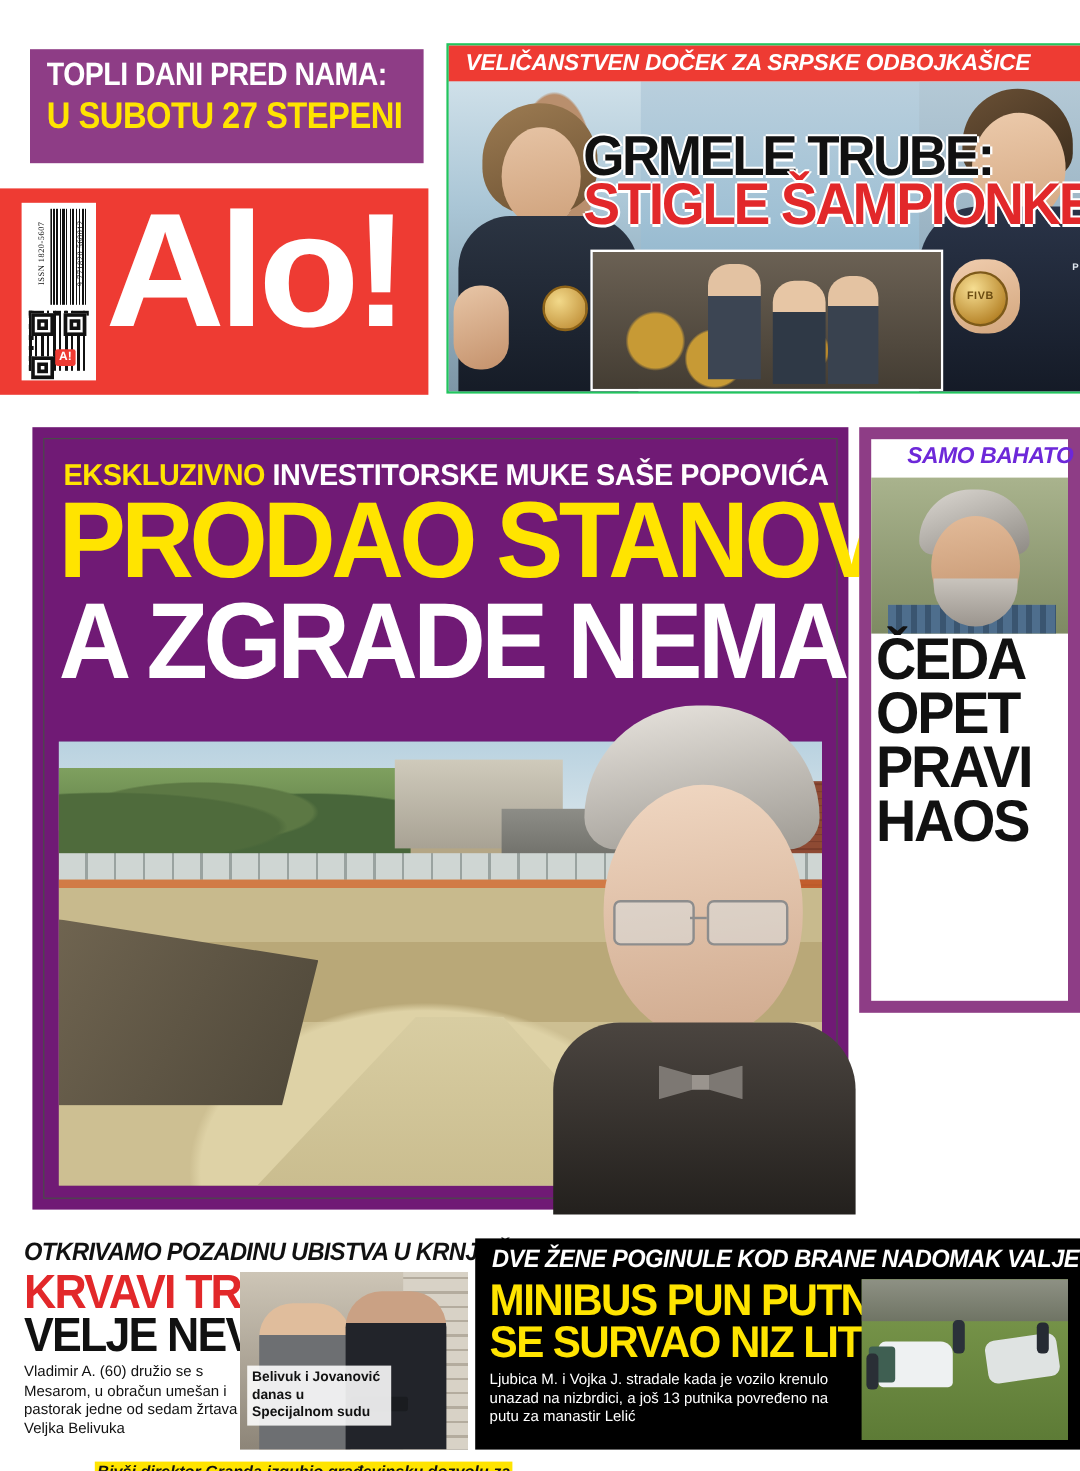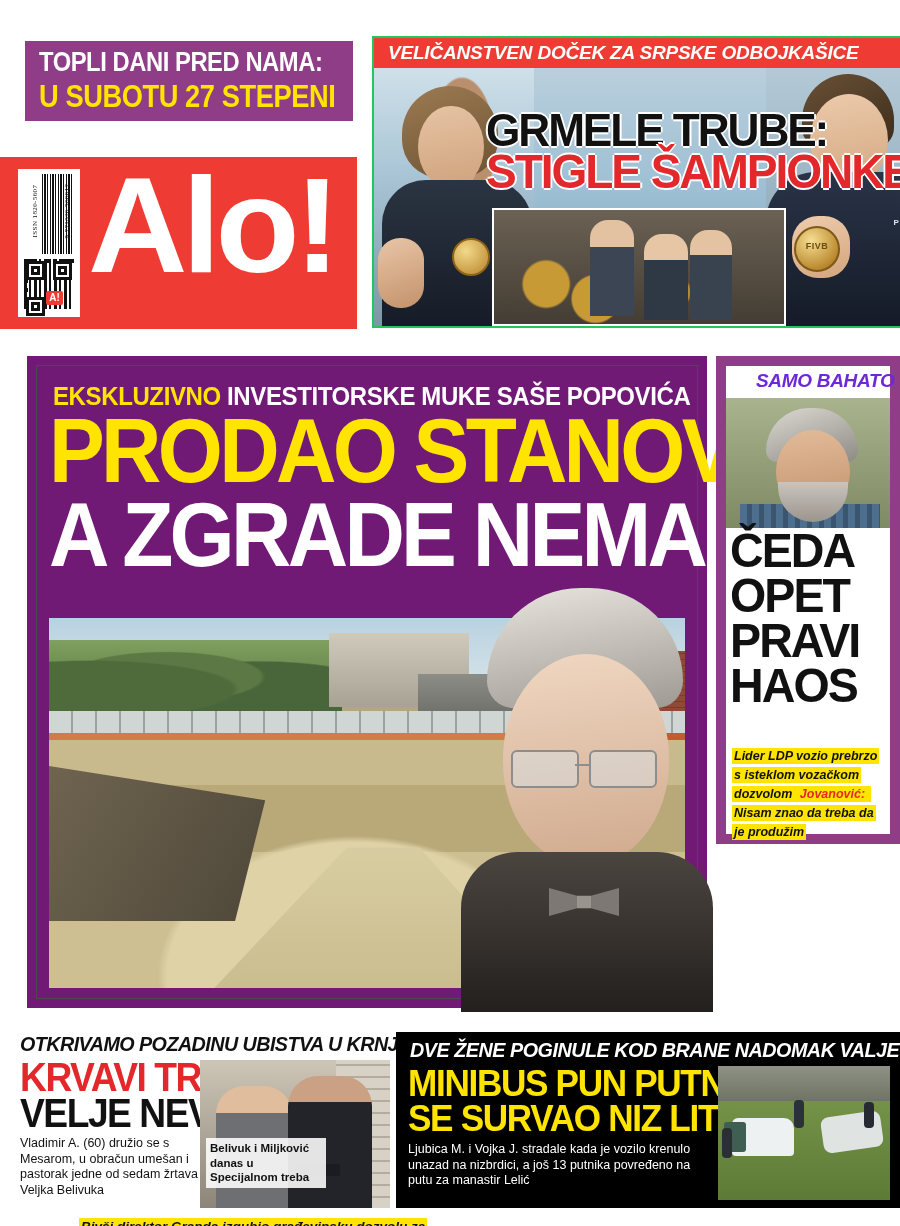--- a/index.html
+++ b/index.html
@@ -4,21 +4,21 @@
 <style>
   html,body{margin:0;padding:0;background:#ffffff;}
   body{width:900px;height:1226px;font-family:"Liberation Sans",sans-serif;position:relative;overflow:hidden;}
 
   .page{position:absolute;left:0;top:0;width:900px;height:1226px;background:#fff;}
 
   
   .abs{position:absolute;}
 
   
-  .weather{left:25px;top:41px;width:328px;height:80px;background:#8e3d86;}
+  .weather{left:25px;top:41px;width:328px;height:95px;background:#8e3d86;}
   .weather .l1{position:absolute;left:14px;top:4px;width:306px;color:#ffffff;font-size:27px;line-height:34px;
     letter-spacing:-0.5px;font-weight:bold;font-family:"Liberation Sans Narrow","Liberation Sans",sans-serif;
     transform:scaleX(0.88);transform-origin:left top;white-space:nowrap;}
   .weather .l2{position:absolute;left:14px;top:37px;width:306px;color:#ffe400;font-size:31px;line-height:38px;
     letter-spacing:-0.5px;font-weight:bold;font-family:"Liberation Sans Narrow","Liberation Sans",sans-serif;
     transform:scaleX(0.88);transform-origin:left top;white-space:nowrap;}
 
   
   .masthead{left:0px;top:157px;width:357px;height:172px;background:#ee3b33;}
   .barcode-wrap{position:absolute;left:18px;top:12px;width:62px;height:148px;background:#ffffff;}
@@ -344,39 +344,36 @@
         <div class="cd-hair"></div>
         <div class="cd-face"></div>
         <div class="cd-beard"></div>
       </div>
       <div class="ceda-h">
         <div>ČEDA</div>
         <div>OPET</div>
         <div>PRAVI</div>
         <div>HAOS</div>
       </div>
-      <div class="ceda-cap">
-        <span>Lider LDP vozio prebrzo s isteklom vozačkom dozvolom </span><span class="redtxt">Jovanović:</span><span> Nisam znao da treba da je produžim</span>
-      </div>
     </div>
   </div>
 
 
   <div class="abs bl">
     <div class="bl-kicker">OTKRIVAMO POZADINU UBISTVA U KRNJAČI</div>
     <div class="bl-h1">KRVAVI TRAGOVI</div>
     <div class="bl-h2">VELJE NEVOLJE</div>
     <div class="bl-lead">Vladimir A. (60) družio se s Mesarom, u obračun umešan i pastorak jedne od sedam žrtava Veljka Belivuka</div>
     <div class="bl-photo">
       <div class="blp-win"></div>
       <div class="blp-m1"></div>
       <div class="blp-m2"></div>
       <div class="blp-gun"></div>
     </div>
-    <div class="bl-caption">Belivuk i Miljković danas u Specijalnom treba</div>
+    <div class="bl-caption">Belivuk i Jovanović danas u Specijalnom sudu</div>
   </div>
 
   <div class="abs br">
     <div class="br-kicker">DVE ŽENE POGINULE KOD BRANE NADOMAK VALJEVA</div>
     <div class="br-h1">MINIBUS PUN PUTNIKA</div>
     <div class="br-h2">SE SURVAO NIZ LITICU</div>
     <div class="br-lead">Ljubica M. i Vojka J. stradale kada je vozilo krenulo unazad na nizbrdici, a još 13 putnika povređeno na putu za manastir Lelić</div>
     <div class="br-photo">
       <div class="brp-rock"></div>
       <div class="brp-van1"></div>

